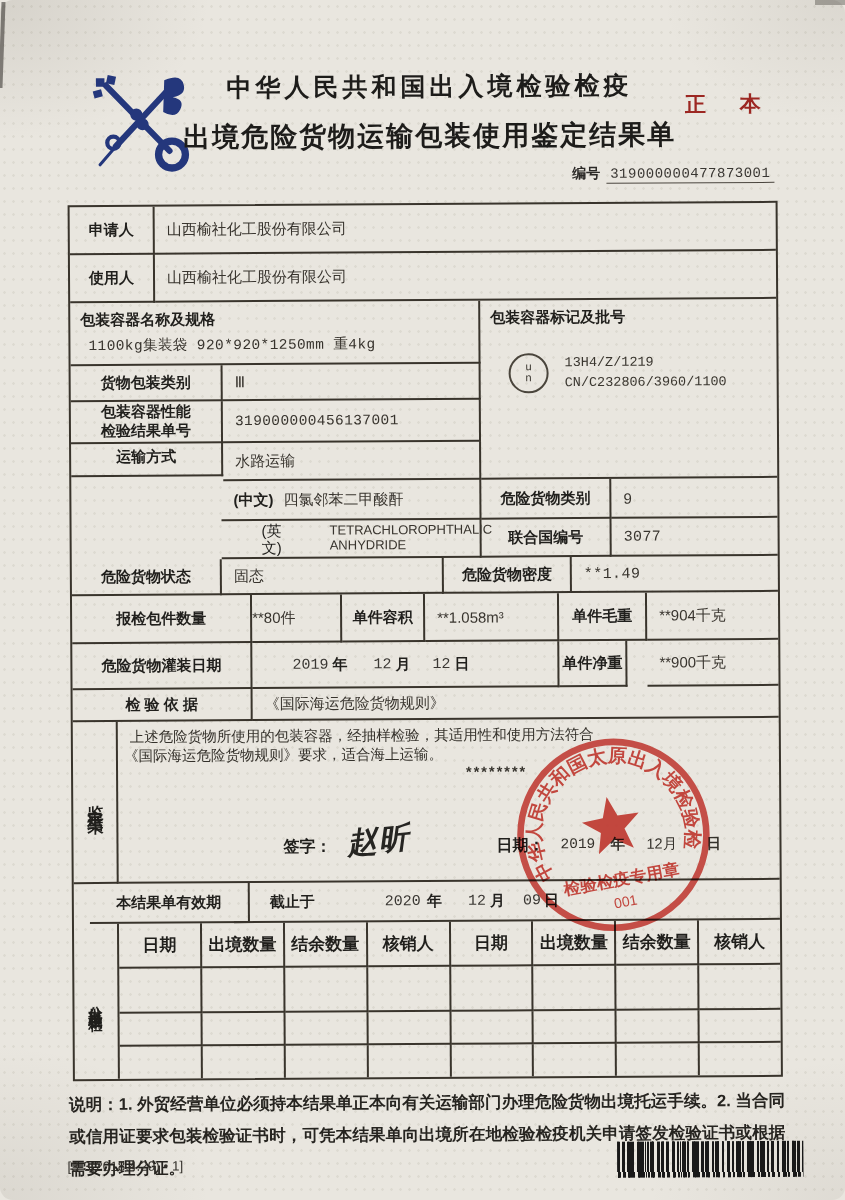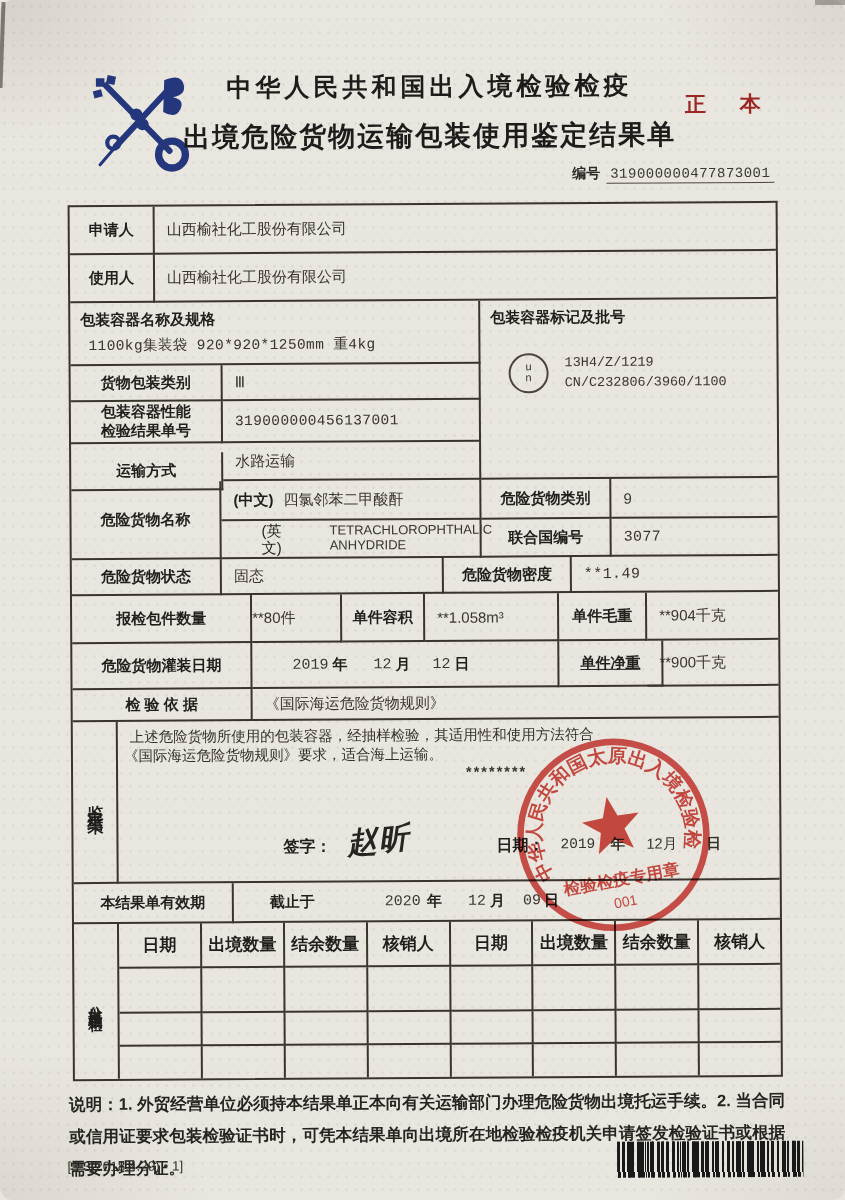--- a/index.html
+++ b/index.html
@@ -155,24 +155,23 @@
     <div class="cell val br bb" style="left:152px;top:159px;width:258px;height:36px;">Ⅲ</div>
 
     <div class="cell lbl br bb" style="left:0;top:195px;width:152px;height:42px;">
       <span>
         <span>包装容器性能</span><br>
         <span>检验结果单号</span>
       </span>
     </div>
     <div class="cell val br bb mono" style="left:152px;top:195px;width:258px;height:42px;font-size:14.5px;">319000000456137001</div>
 
-    <div class="cell lbl br bb" style="left:0;top:246px;width:152px;height:38px;">运输方式</div>
+    <div class="cell lbl br bb" style="left:0;top:232px;width:152px;height:38px;">运输方式</div>
     <div class="cell val br bb" style="left:152px;top:237px;width:258px;height:38px;">水路运输</div>
 
-    <div class="cell lbl br bb" style="left:0;top:275px;width:150px;height:78px;">危险货物名称</div>
     <div class="cell val br bb" style="left:150px;top:275px;width:260px;height:40px;gap:10px;">
       <span style="font-weight:bold;color:#201f1c;">(中文)</span>
       <span>四氯邻苯二甲酸酐</span>
     </div>
     <div class="cell lbl br bb" style="left:410px;top:275px;width:130px;height:40px;">危险货物类别</div>
     <div class="cell val bb" style="left:540px;top:275px;width:166px;height:40px;">9</div>
 
     <div class="cell val br bb" style="left:150px;top:315px;width:260px;height:38px;gap:8px;font-size:13px;line-height:1.15;">
       <span style="font-weight:normal;color:#201f1c;font-size:15px;margin-left:28px;">(英文)</span>
       <span style="max-width:170px;margin-left:40px;">TETRACHLOROPHTHALIC ANHYDRIDE</span>
@@ -194,21 +193,21 @@
 
     <div class="cell lbl br bb" style="left:0;top:437px;width:180px;height:46px;">危险货物灌装日期</div>
     <div class="cell val br bb dpiece" style="left:180px;top:437px;width:307px;height:46px;padding-left:40px;">
       <span class="n">2019</span>
       <span class="c" style="margin:0 26px 0 4px;">年</span>
       <span class="n">12</span>
       <span class="c" style="margin:0 22px 0 4px;">月</span>
       <span class="n">12</span>
       <span class="c" style="margin-left:4px;">日</span>
     </div>
-    <div class="cell lbl br bb" style="left:487px;top:437px;width:104px;height:46px;text-decoration:underline;">单件净重</div>
+    <div class="cell lbl br bb" style="left:487px;top:437px;width:68px;height:46px;">单件净重</div>
     <div class="cell val bb" style="left:575px;top:437px;width:131px;height:46px;">**900千克</div>
 
     <div class="cell lbl br bb" style="left:0;top:483px;width:180px;height:32px;">检 验 依 据</div>
     <div class="cell val bb" style="left:180px;top:483px;width:526px;height:32px;">《国际海运危险货物规则》</div>
 
     <div class="cell vlab br bb" style="left:0;top:515px;width:45px;height:162px;font-size:16px;">鉴定结果</div>
     <div class="cell bb concl" style="left:45px;top:515px;width:661px;height:162px;">
       <div class="l1">上述危险货物所使用的包装容器，经抽样检验，其适用性和使用方法符合</div>
       <div class="l2">《国际海运危险货物规则》要求，适合海上运输。</div>
       <div class="l3">********</div>
@@ -216,21 +215,21 @@
         <span class="sgl">签字：</span>
         <span class="sgn">赵昕</span>
         <span class="dtl">日期：</span>
         <span class="dty">2019</span>
         <span class="dyr">年</span>
         <span class="dmo">12月</span>
         <span class="ddy">日</span>
       </div>
     </div>
 
-    <div class="cell lbl br bb" style="left:0;top:677px;width:160px;height:40px;text-align:center;">本结果单有效期</div>
+    <div class="cell lbl br bb" style="left:16px;top:677px;width:160px;height:40px;text-align:center;">本结果单有效期</div>
     <div class="cell val bb dpiece" style="left:160px;top:677px;width:546px;height:40px;padding-left:36px;">
       <span class="c">截止于</span>
       <span class="n" style="margin-left:70px;">2020</span>
       <span class="c" style="margin:0 26px 0 6px;">年</span>
       <span class="n">12</span>
       <span class="c" style="margin:0 18px 0 4px;">月</span>
       <span class="n">09</span>
       <span class="c" style="margin-left:3px;">日</span>
     </div>
 

